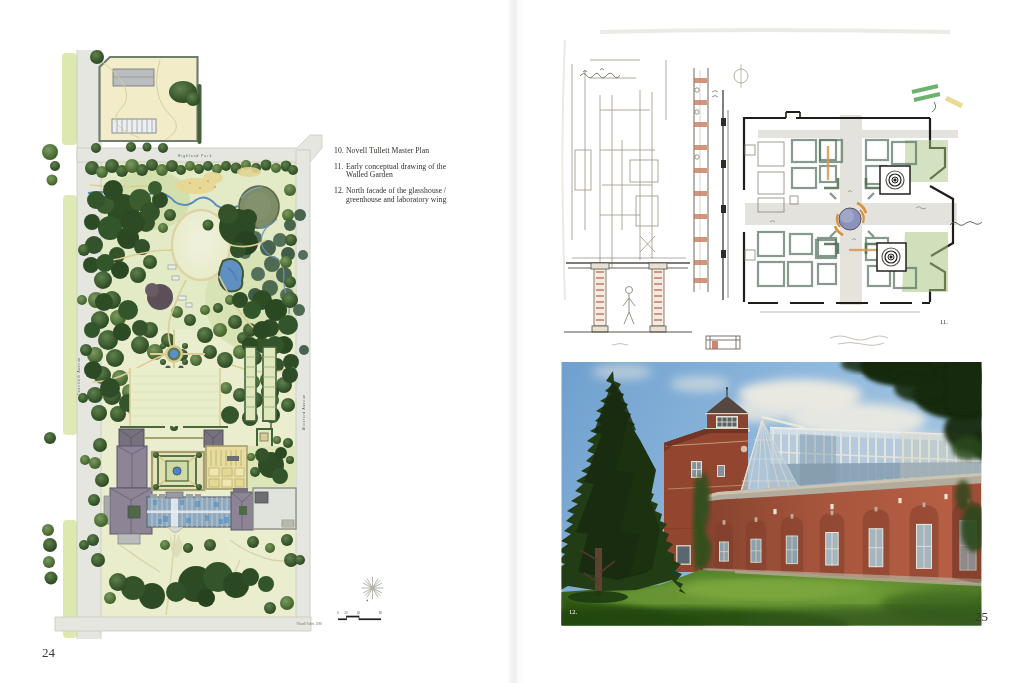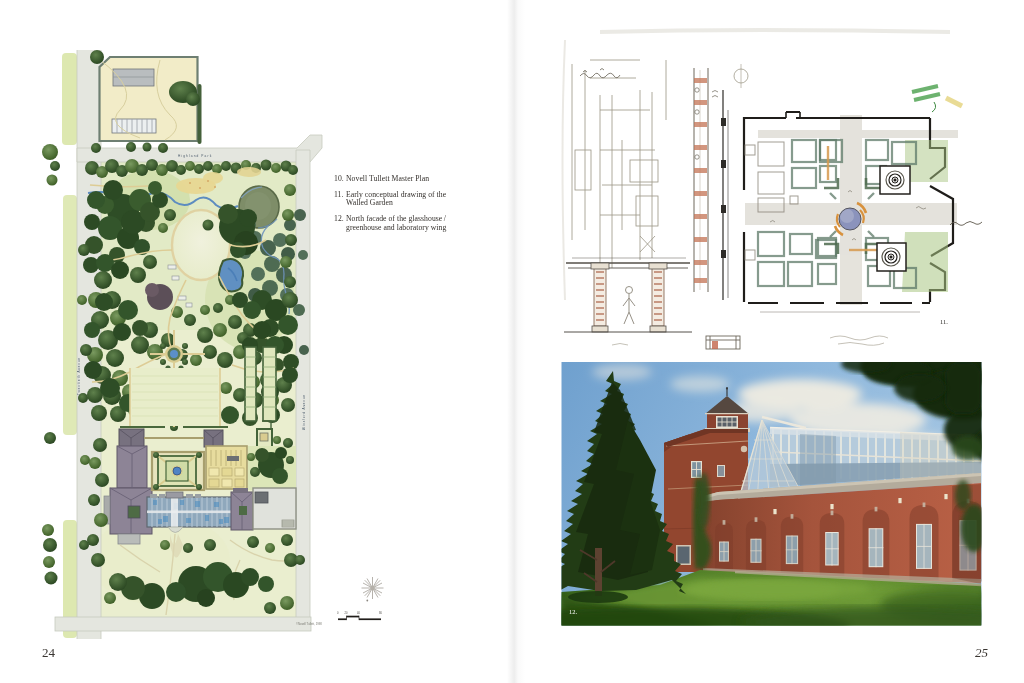--- a/index.html
+++ b/index.html
@@ -939,22 +939,22 @@
 <ellipse cx="968" cy="448" rx="16" ry="12" filter="url(#blur2)" opacity="0.85"></ellipse>
 </g>
 
 <text x="569" y="614" font-family="Liberation Serif, serif" font-size="6.5" fill="#ffffff">12.</text>
 </g>
 </g>
 
 </svg>
 
 <div class="cap" style="left:334px;top:146.5px;width:130px;">
-  <div style="position:relative;padding-left:12px;margin-top:28px;"><span style="position:absolute;left:0;">10.</span>Novell Tullett Master Plan</div>
+  <div style="position:relative;padding-left:12px;"><span style="position:absolute;left:0;">10.</span>Novell Tullett Master Plan</div>
   <div style="position:relative;padding-left:12px;margin-top:8px;"><span style="position:absolute;left:0;">11.</span>Early conceptual drawing of the<br>Walled Garden</div>
   <div style="position:relative;padding-left:12px;margin-top:8px;"><span style="position:absolute;left:0;">12.</span>North facade of the glasshouse /<br>greenhouse and laboratory wing</div>
 </div>
 
 <div class="num" style="left:42px;top:645px;">24</div>
 
-<div class="num" style="left:975px;top:645px;font-style:italic;">25</div>
+<div class="num" style="left:975px;top:609px;">25</div>
 
 </div>
 
 </body></html>

